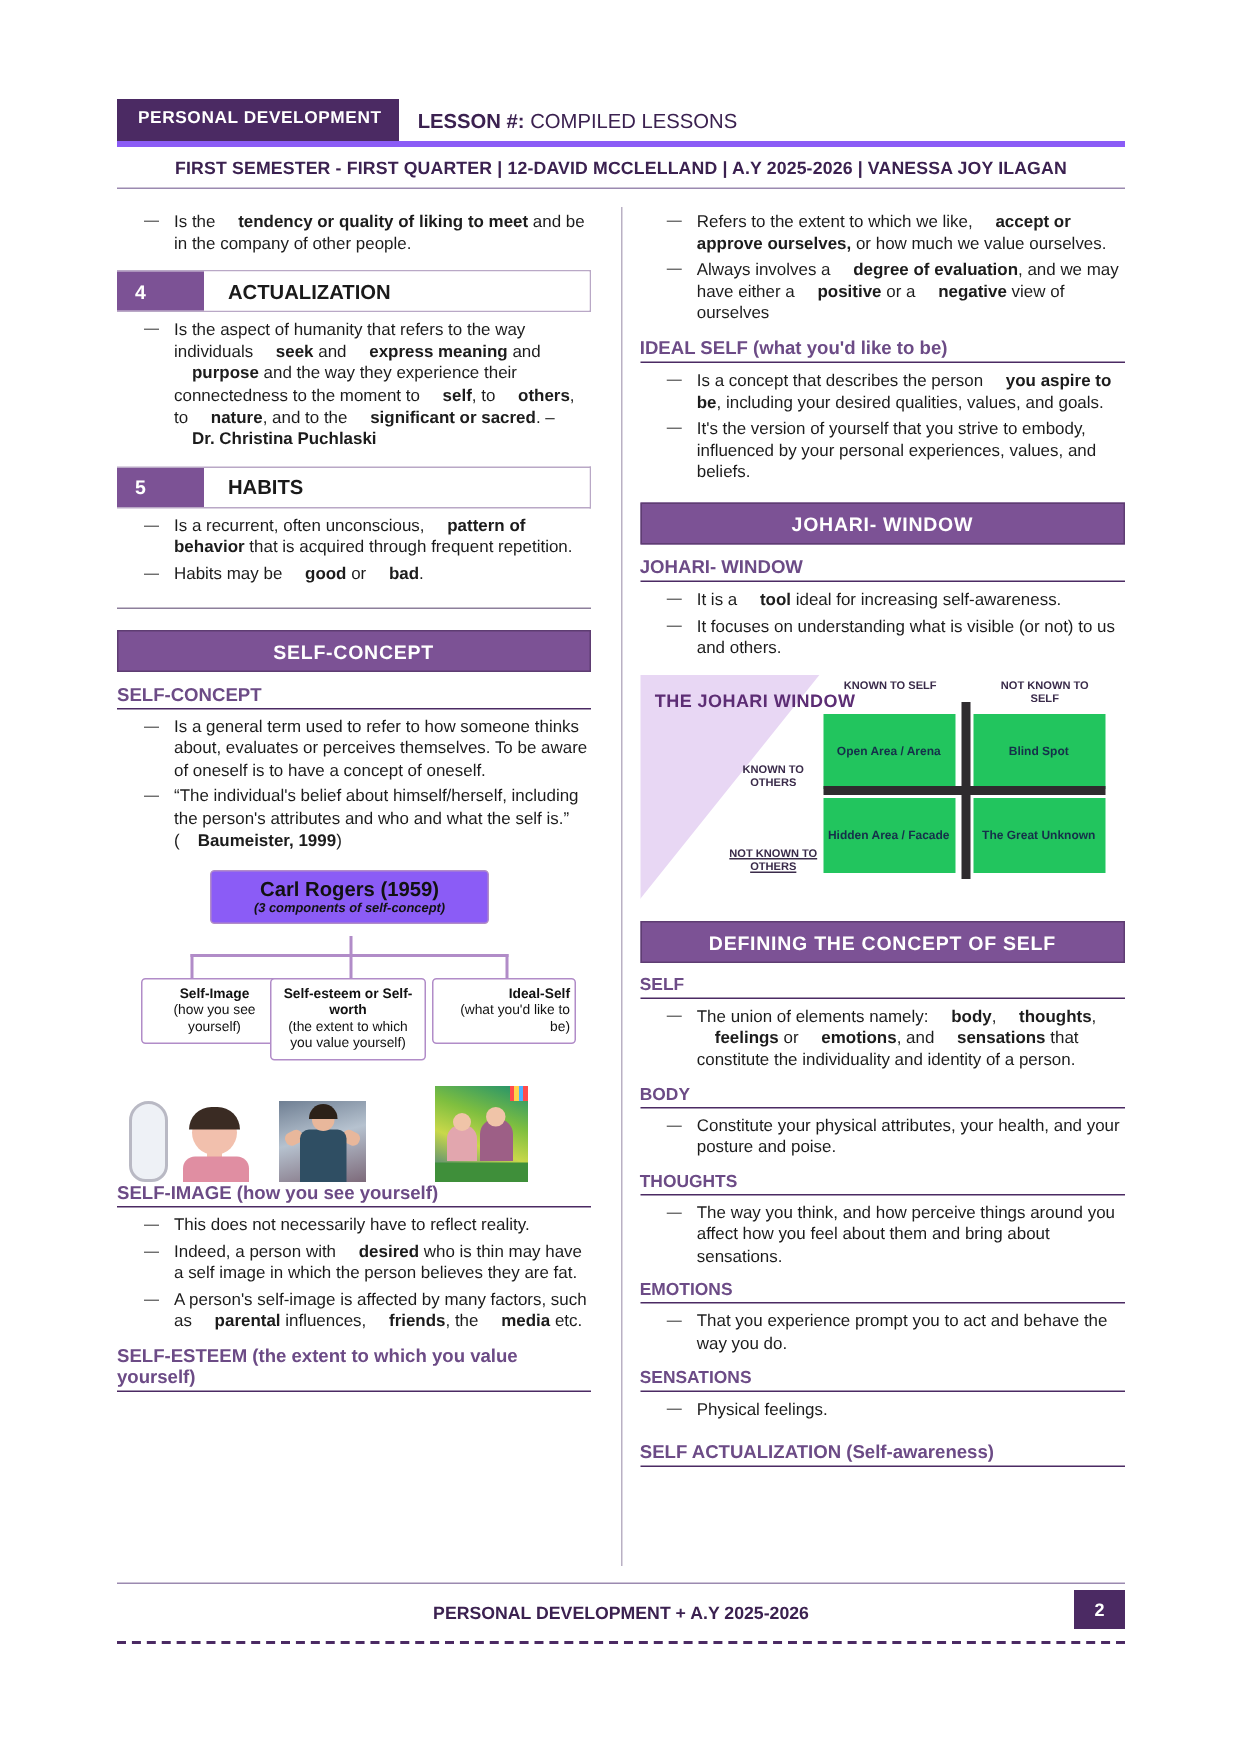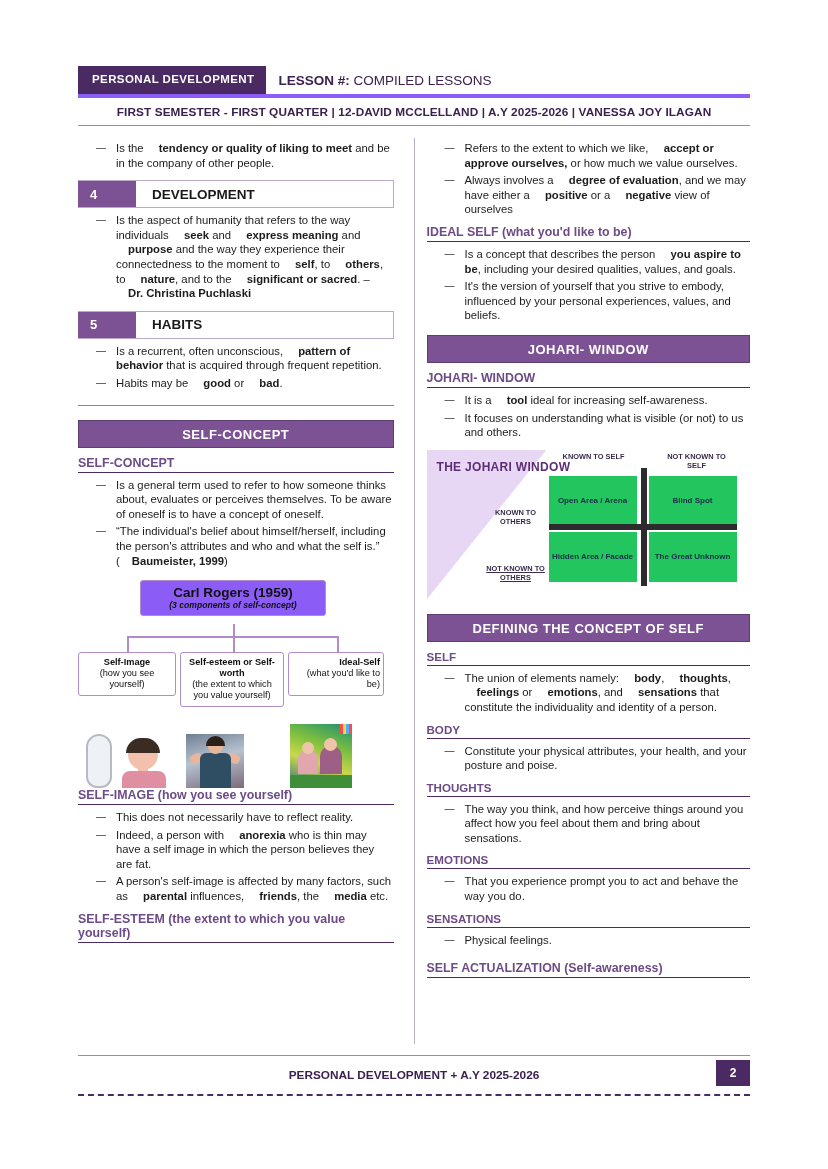--- a/index.html
+++ b/index.html
@@ -183,21 +183,21 @@
     position: absolute;
     top: 72px;
     border: 1.3px solid #b18cc8;
     border-radius: 3px;
     background: #fff;
     text-align: center;
     padding: 4px 3px 5px;
   }
   .leaf .lt { font-size: 9.2px; font-weight: bold; color: #111; line-height: 11px; }
   .leaf .lb { font-size: 9.2px; color: #111; line-height: 11px; }
-  .leaf-1 { left: 0px; width: 98px; }
+  .leaf-1 { left: 16px; width: 98px; }
   .leaf-2 { left: 102px; width: 104px; }
   .leaf-3 { left: 210px; width: 96px; text-align: right; }
 
   .pics { position: absolute; top: 152px; left: 0; width: 310px; height: 62px; }
   .pic { position: absolute; }
 
   
   .mirror {
     left: 8px; top: 2px; width: 26px; height: 54px;
     border: 2px solid #b9b9c4; border-radius: 13px 13px 11px 11px;
@@ -380,21 +380,21 @@
   <div class="columns">
 
     <div class="col col-left">
 
       <ul class="dash">
         <li>Is the <b>tendency or quality of liking to meet</b> and be in the company of other people.</li>
       </ul>
 
       <div class="numbar">
         <div class="num">4</div>
-        <div class="numlabel">DEVELOPMENT</div>
+        <div class="numlabel">ACTUALIZATION</div>
       </div>
       <ul class="dash">
         <li>Is the aspect of humanity that refers to the way individuals <b>seek</b> and <b>express meaning</b> and <b>purpose</b> and the way they experience their connectedness to the moment to <b>self</b>, to <b>others</b>, to <b>nature</b>, and to the <b>significant or sacred</b>. – <b>Dr. Christina Puchlaski</b></li>
       </ul>
 
       <div class="numbar">
         <div class="num">5</div>
         <div class="numlabel">HABITS</div>
       </div>
       <ul class="dash">
@@ -458,21 +458,21 @@
             <div class="h-a"></div>
               <div class="h-b"></div>
             <div class="strip"></div>
           </div>
         </div>
       </div>
 
       <div class="subhead">SELF-IMAGE (how you see yourself)</div>
       <ul class="dash">
         <li>This does not necessarily have to reflect reality.</li>
-        <li>Indeed, a person with <b>anorexia</b> who is thin may have a self image in which the person believes they are fat.</li>
+        <li>Indeed, a person with <b>desired</b> who is thin may have a self image in which the person believes they are fat.</li>
         <li>A person's self-image is affected by many factors, such as <b>parental</b> influences, <b>friends</b>, the <b>media</b> etc.</li>
       </ul>
       <div class="subhead">SELF-ESTEEM (the extent to which you value yourself)</div>
     </div>
 
     <div class="divider"></div>
 
     <div class="col col-right">
 
       <ul class="dash">

